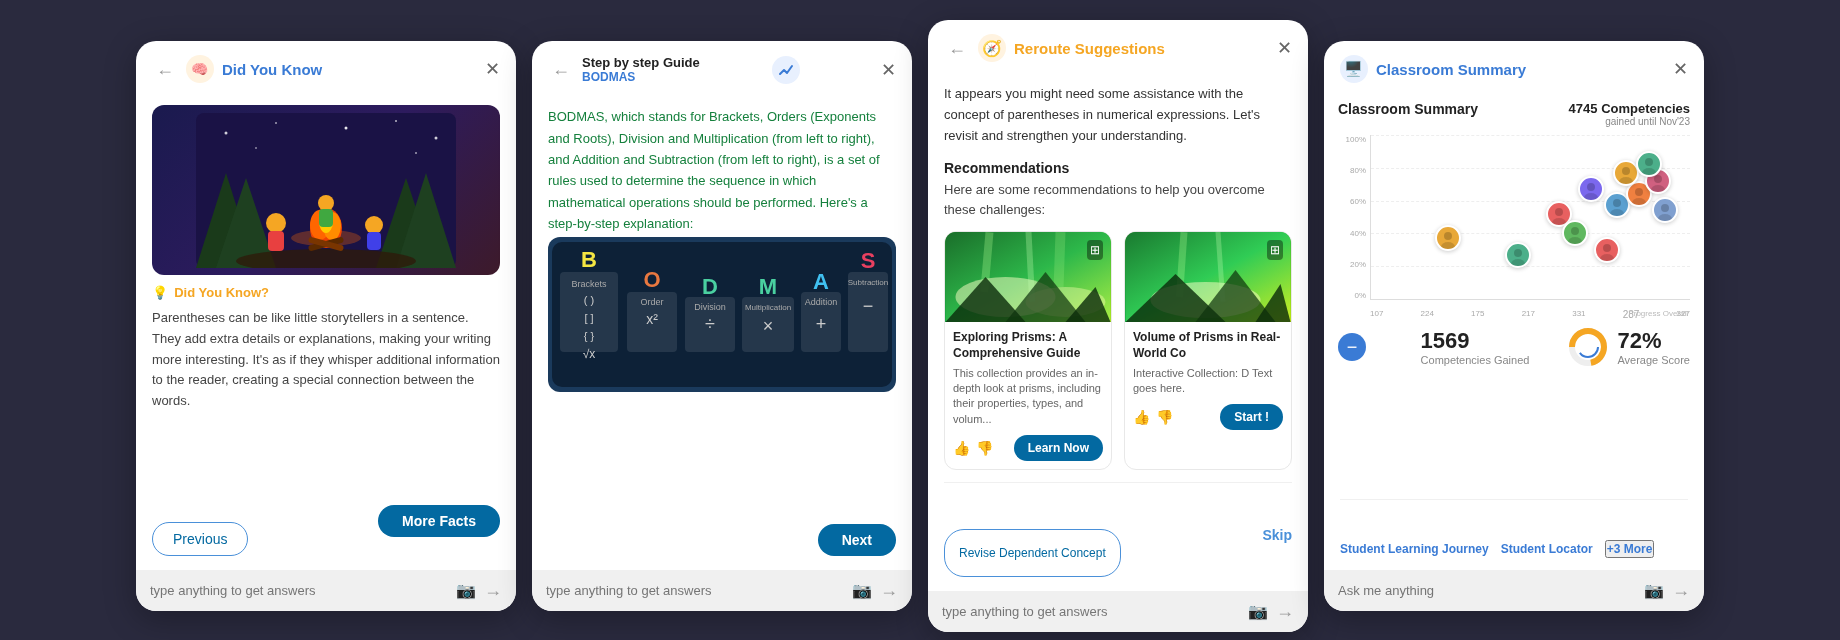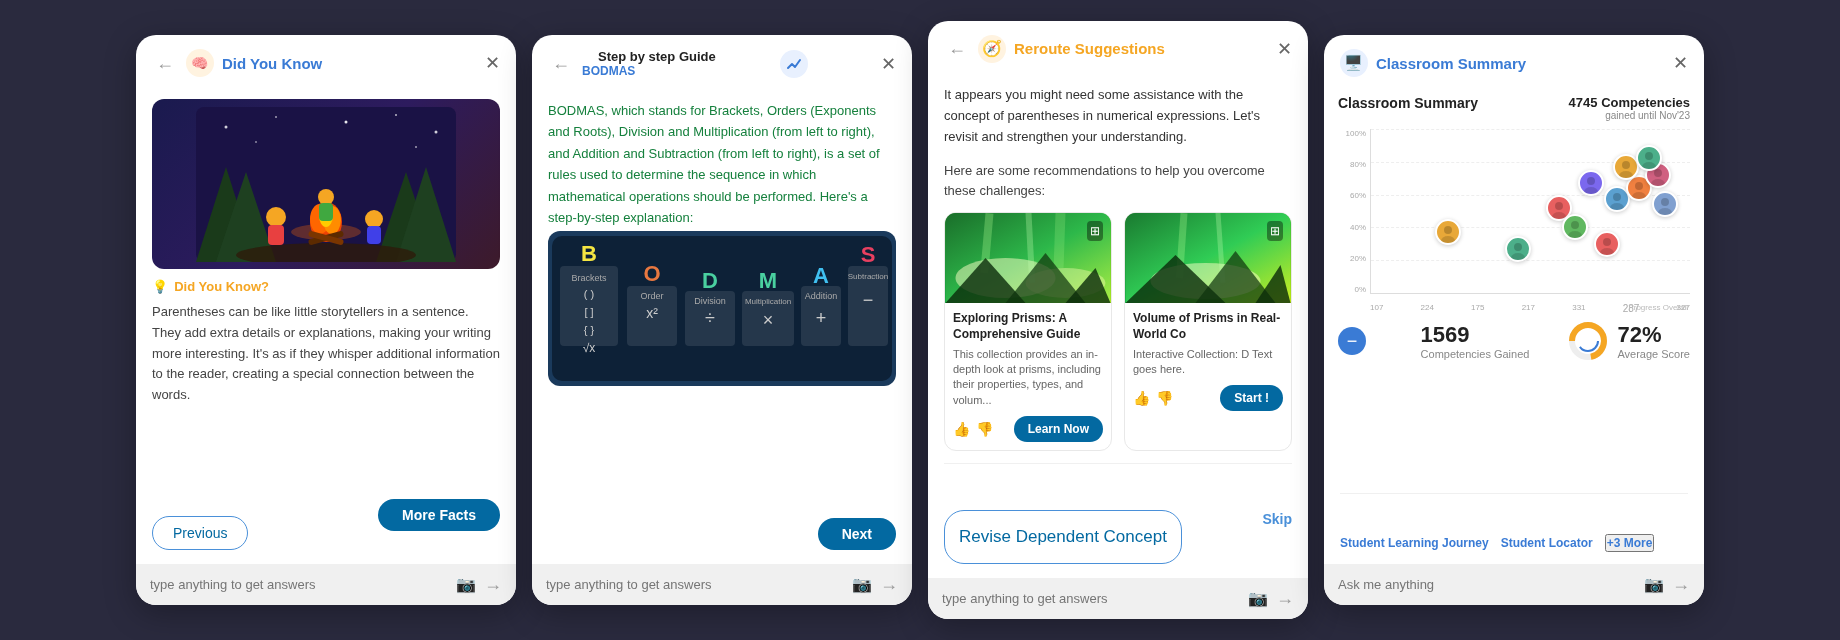--- a/index.html
+++ b/index.html
@@ -427,21 +427,21 @@
     <input type="text" placeholder="type anything to get answers" style="">
     <span class="cam-icon">📷</span>
     <button class="send-btn">→</button>
   </div>
 </div>
 
 <div class="card">
   <div class="card-header">
     <button class="back-btn">←</button>
     <div style="display:flex;flex-direction:column;">
-      <span class="title" style="color:#222;font-size:13px;margin-left:16px;">Step by step Guide</span>
+      <span class="title" style="color:#222;font-size:13px;">Step by step Guide</span>
       <span class="subtitle header-blue">BODMAS</span>
     </div>
     <div style="width:28px;height:28px;background:#e8f0fe;border-radius:50%;display:flex;align-items:center;justify-content:center;margin-left:auto;margin-right:8px;">
       <svg width="16" height="16" viewBox="0 0 16 16">
         <polyline points="2,12 6,8 9,11 14,4" fill="none" stroke="#3a7bd5" stroke-width="2" stroke-linecap="round" stroke-linejoin="round"></polyline>
       </svg>
     </div>
     <button class="close-btn">✕</button>
   </div>
 
@@ -505,20 +505,21 @@
     <div style="width:28px;height:28px;background:#fff3e0;border-radius:50%;display:flex;align-items:center;justify-content:center;">
       <span style="font-size:16px;">🧭</span>
     </div>
     <span class="title header-orange">Reroute Suggestions</span>
     <button class="close-btn">✕</button>
   </div>
 
   <div class="card-body">
     <p class="reroute-intro">It appears you might need some assistance with the concept of parentheses in numerical expressions. Let's revisit and strengthen your understanding.</p>
 
+    <p class="reroute-recommendations-label">Recommendations</p>
     <p class="reroute-recommendations-text">Here are some recommendations to help you overcome these challenges:</p>
 
     <div class="reroute-cards">
 
       <div class="reroute-card">
         <div class="reroute-card-img">
           <svg width="100%" height="90" viewBox="0 0 165 90">
             <defs>
               <linearGradient id="aurora1" x1="0%" y1="0%" x2="100%" y2="100%">
                 <stop offset="0%" style="stop-color:#1a6e2a;stop-opacity:1"></stop>
@@ -583,21 +584,21 @@
             </div>
             <button class="btn-filled" style="padding:6px 14px;font-size:12px;">Start !</button>
           </div>
         </div>
       </div>
     </div>
   </div>
 
   <hr class="divider">
   <div class="card-footer">
-    <button class="btn-outline" style="font-size:17px;padding:16px 14px;">Revise Dependent Concept</button>
+    <button class="btn-outline" style="font-size:12px;padding:16px 14px;">Revise Dependent Concept</button>
     <button style="background:none;border:none;color:#4a90d9;font-size:14px;font-weight:600;cursor:pointer;">Skip</button>
   </div>
 
   <div class="input-bar">
     <input type="text" placeholder="type anything to get answers" style="">
     <span class="cam-icon">📷</span>
     <button class="send-btn">→</button>
   </div>
 </div>
 

